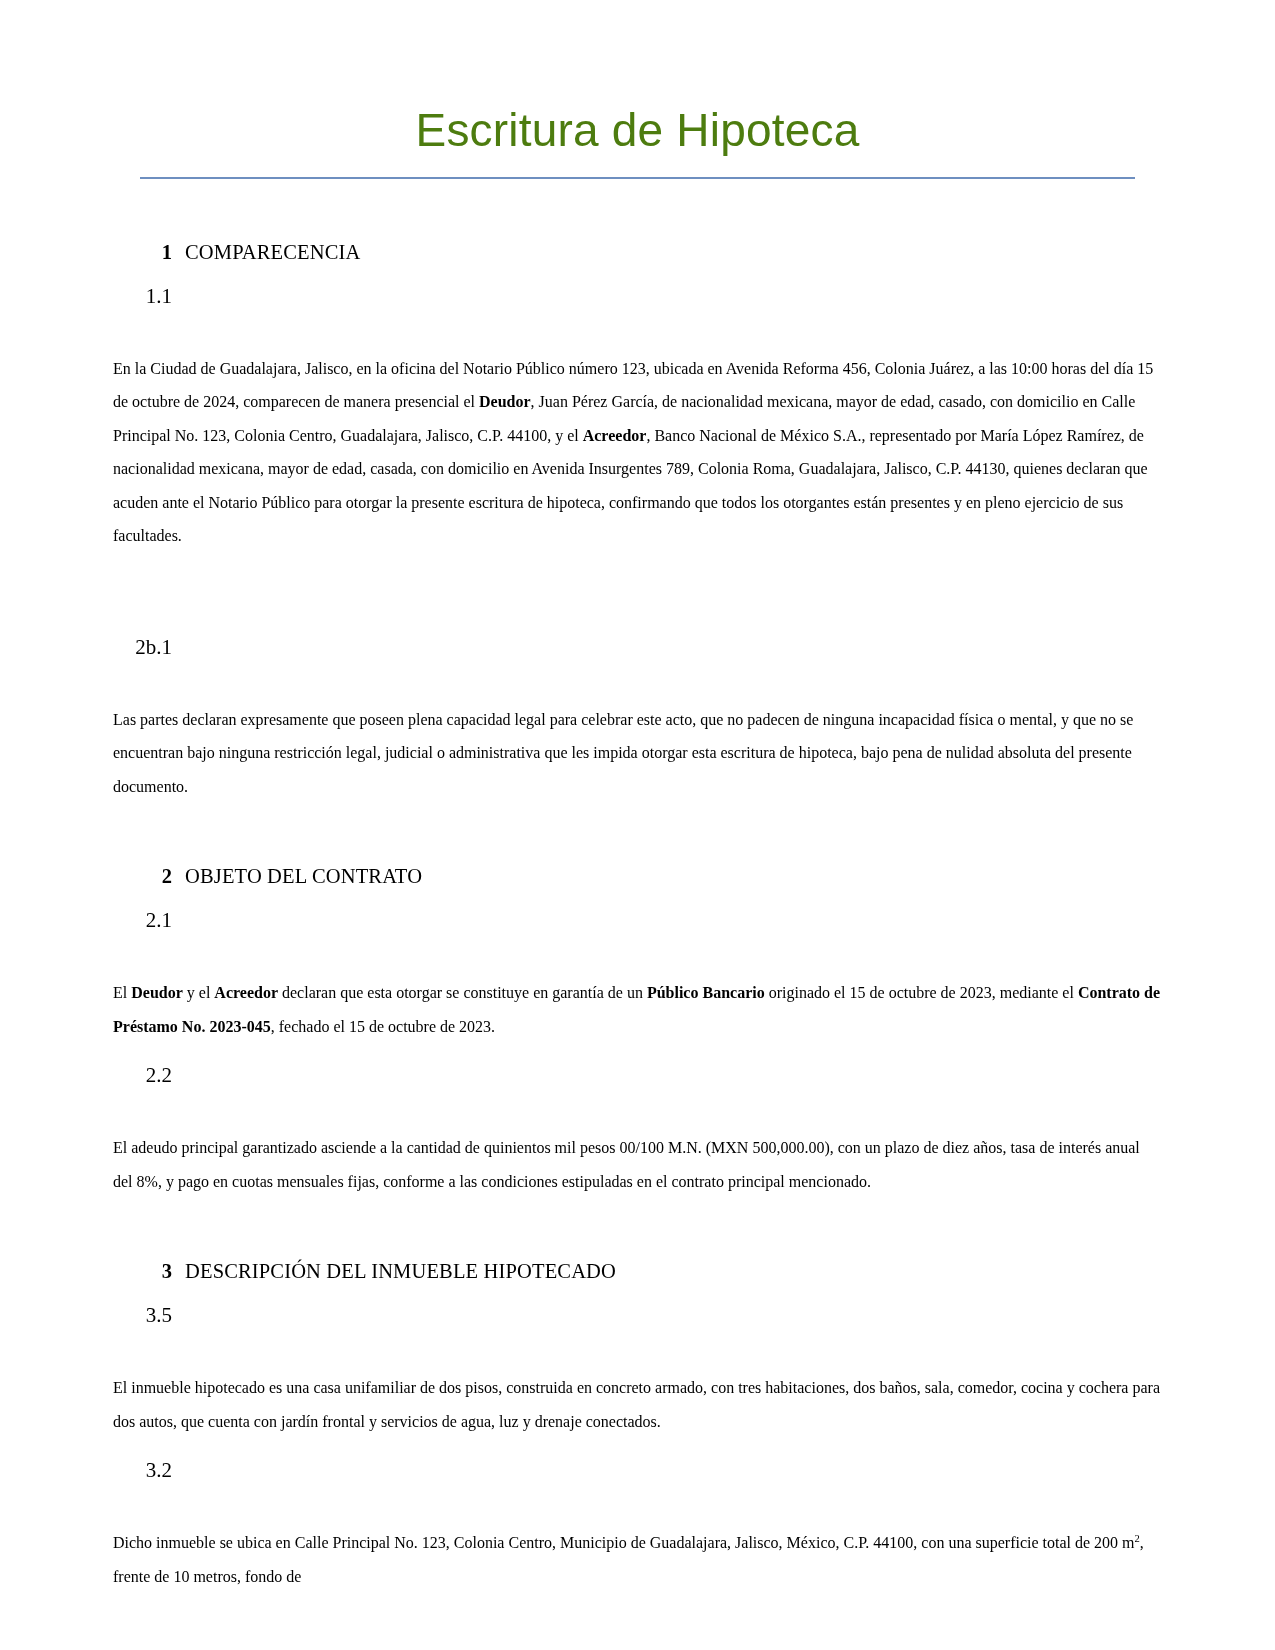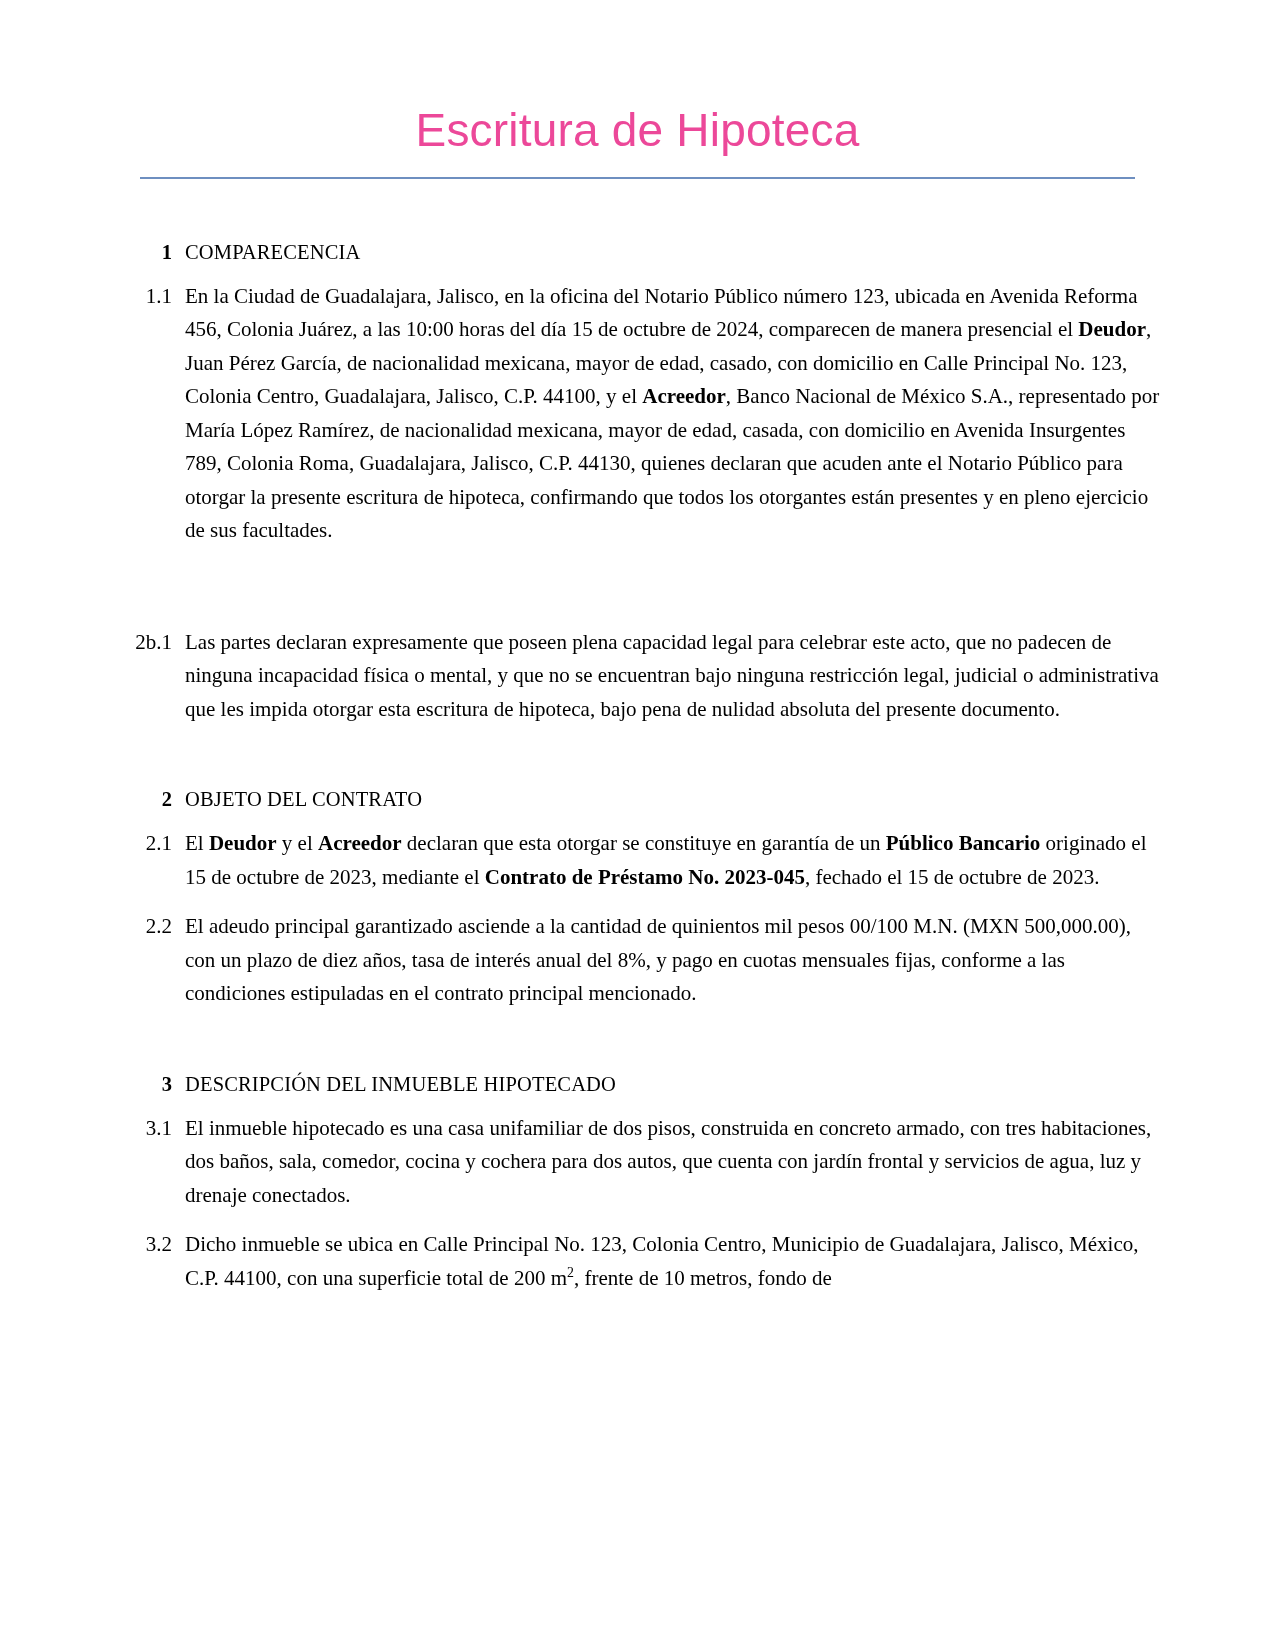--- a/index.html
+++ b/index.html
@@ -25,21 +25,21 @@
 
   
   .title-block {
     padding-top: 104px;
     text-align: center;
   }
   .doc-title {
     font-family: "Liberation Sans", "DejaVu Sans", sans-serif;
     font-size: 46px;
     font-weight: 400;
-    color: #ec4899;
+    color: #4d7c0f;
     letter-spacing: 0.2px;
     line-height: 1.15;
     margin: 0;
   }
   .title-rule {
     margin: 20px auto 0 auto;
     width: 995px;
     height: 0;
     border-top: 2.5px solid #6E8FC0;
   }
@@ -73,35 +73,36 @@
     font-size: 20.5px;
     font-stretch: condensed;
     letter-spacing: 0.15px;
     white-space: nowrap;
   }
 
   
   .para-row {
     display: flex;
     align-items: baseline;
+    flex-direction: column;
   }
   .para-num {
     width: 72px;
     flex: 0 0 72px;
     text-align: right;
     padding-right: 13px;
     box-sizing: border-box;
     font-size: 21px;
     font-stretch: condensed;
     line-height: 33.5px;
     white-space: nowrap;
   }
   .para-text {
     flex: 1 1 auto;
-    font-size: 21px;
+    font-size: 16px;
     font-stretch: condensed;
     line-height: 33.5px;
     text-align: left;
     hyphens: none;
   }
   .para-text b {
     font-weight: bold;
   }
 
   
@@ -156,21 +157,21 @@
         <span class="para-num">2.2</span>
         <span class="para-text"><span>El adeudo principal garantizado asciende a la cantidad de quinientos mil pesos 00/100 M.N. (MXN 500,000.00), con un plazo de diez años, tasa de interés anual del 8%, y pago en cuotas mensuales fijas, conforme a las condiciones estipuladas en el contrato principal mencionado.</span></span>
       </div>
       <div class="gap-section"></div>
       <div class="heading-row">
         <span class="heading-num">3</span>
         <span class="heading-text">DESCRIPCIÓN DEL INMUEBLE HIPOTECADO</span>
       </div>
       <div class="gap-after-heading"></div>
       <div class="para-row">
-        <span class="para-num">3.1</span>
+        <span class="para-num">3.5</span>
         <span class="para-text"><span>El inmueble hipotecado es una casa unifamiliar de dos pisos, construida en concreto armado, con tres habitaciones, dos baños, sala, comedor, cocina y cochera para dos autos, que cuenta con jardín frontal y servicios de agua, luz y drenaje conectados.</span></span>
       </div>
       <div class="gap-between-paras"></div>
       <div class="para-row">
         <span class="para-num">3.2</span>
         <span class="para-text"><span>Dicho inmueble se ubica en Calle Principal No. 123, Colonia Centro, Municipio de Guadalajara, Jalisco, México, C.P. 44100, con una superficie total de 200 m</span><sup>2</sup><span>, frente de 10 metros, fondo de</span></span>
       </div>
     </div>
 
 </div>

